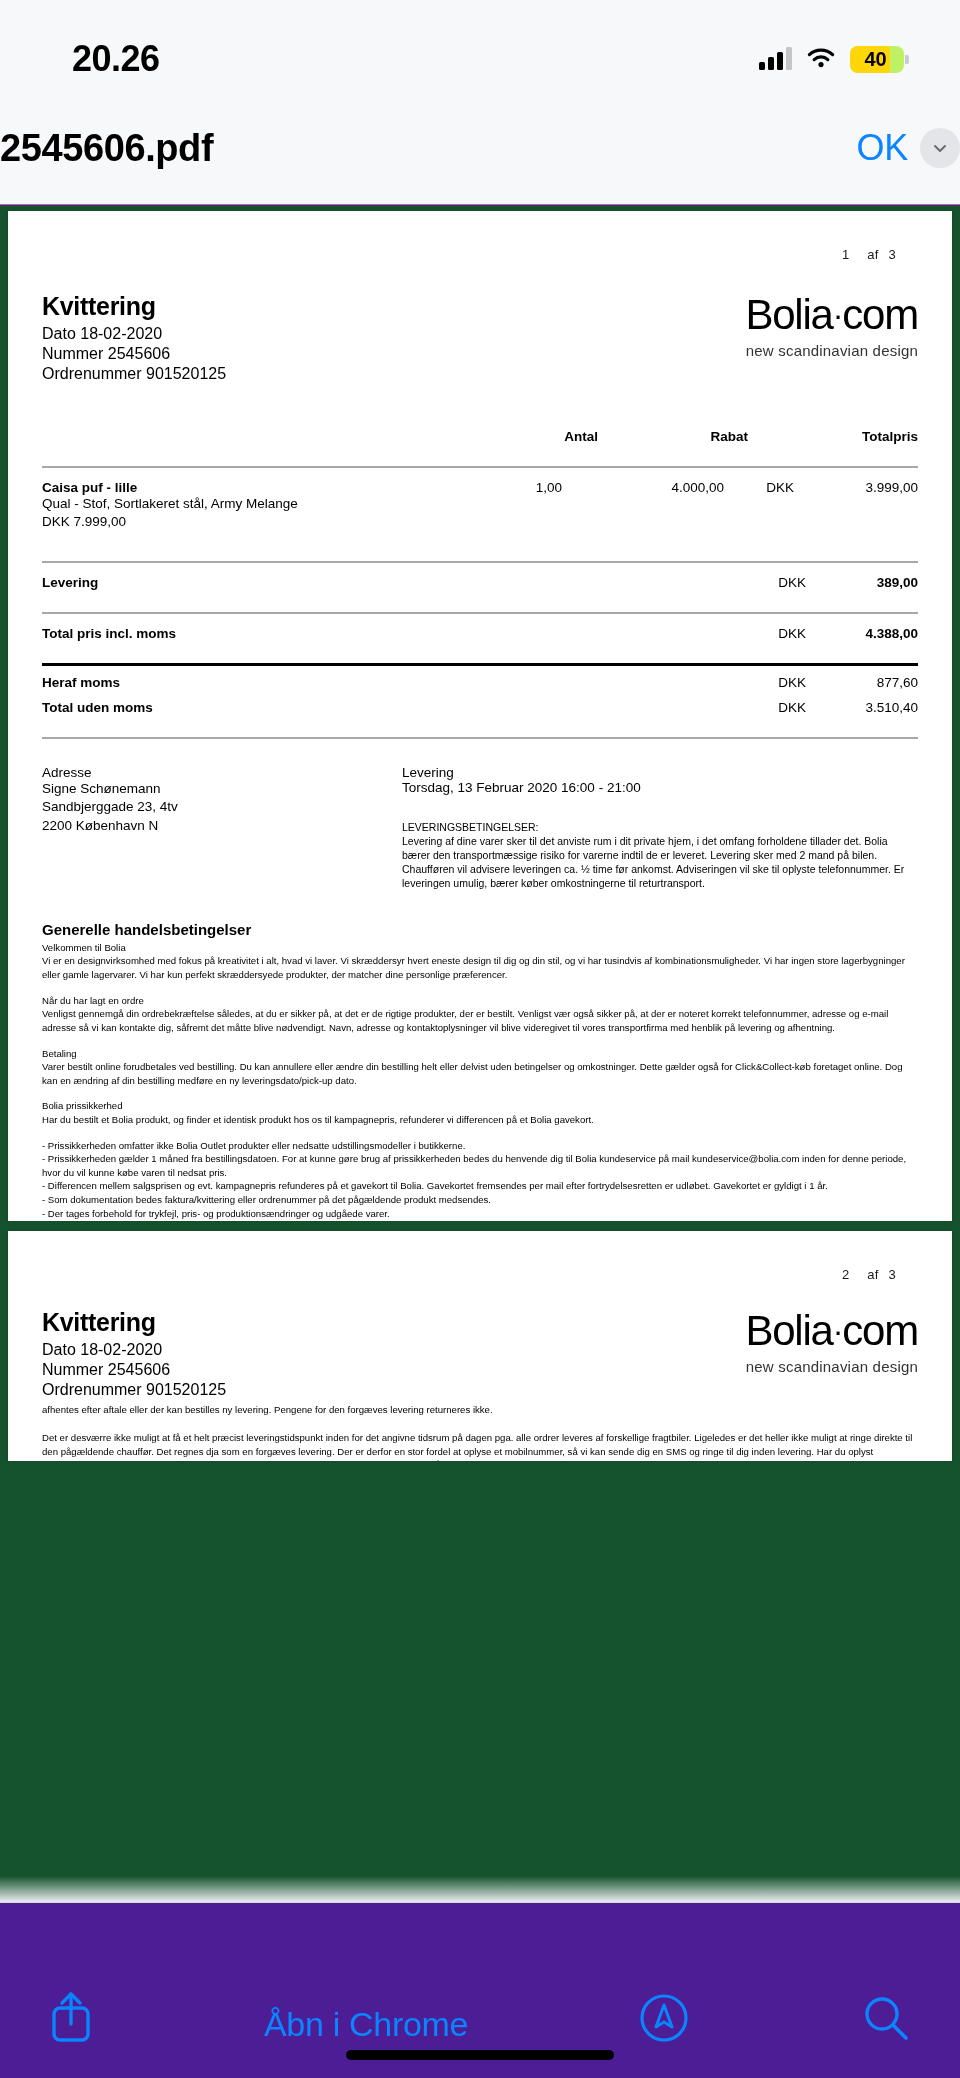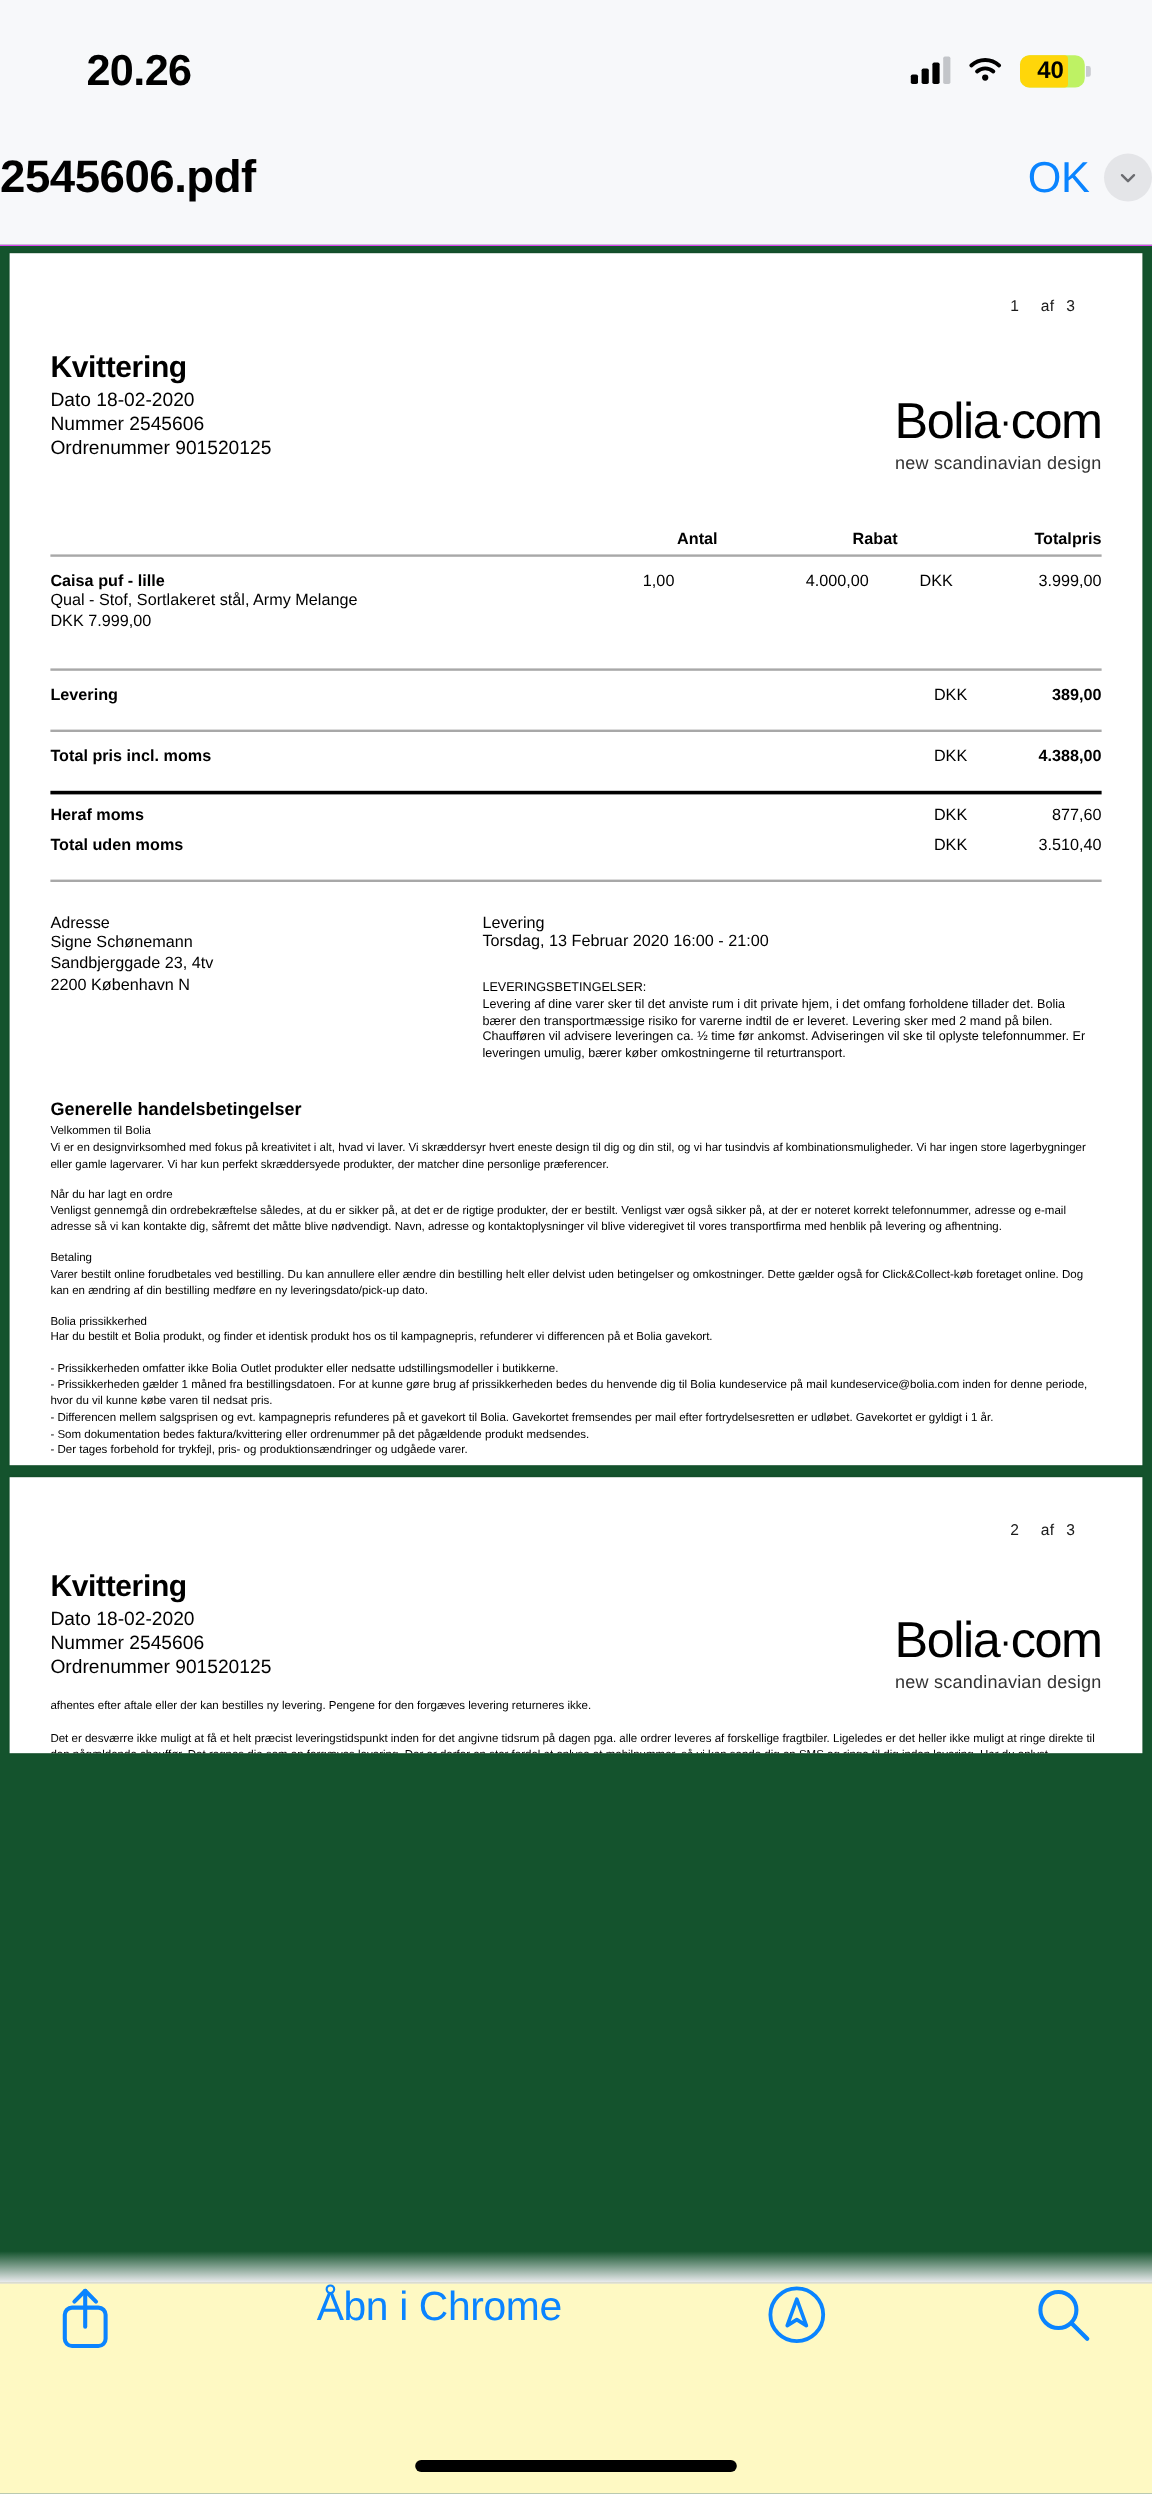--- a/index.html
+++ b/index.html
@@ -93,30 +93,30 @@
     text-align:right; font-size: 13px; color:#1a1a1a;
     margin: 12px 22px 0 0; letter-spacing:0.2px;
   }
   .pagenum span.n { margin-right: 18px; }
   .pagenum span.sep { margin-right: 10px; }
 
   
   .doc-head { display:flex; justify-content:space-between; align-items:flex-start; margin-top: 30px; }
   .dh-left h1 { font-size: 25px; font-weight:700; margin:0 0 3px 0; letter-spacing:-0.3px; }
   .dh-left .meta { font-size: 16px; font-weight:400; line-height: 1.24; }
-  .dh-right { text-align:right; padding-top: 2px; margin-top: 36px; }
+  .dh-right { text-align:right; padding-top: 2px; }
   .logo { font-size: 42px; font-weight:400; letter-spacing:-1.2px; line-height:1; font-family:"Liberation Sans", sans-serif; }
   .logo .dot { font-size: 32px; vertical-align: 3px; }
   .tagline { font-size: 15px; color:#333; margin-top: 6px; letter-spacing: 0.2px; }
 
   
   .tbl { width:100%; margin-top: 46px; font-size: 13.5px; }
   .tbl .hdr {
     display:flex; justify-content:flex-end; font-weight:700;
-    padding-bottom: 6px; border-bottom: 2px solid #a8a8a8;
+    padding-bottom: 22px; border-bottom: 2px solid #a8a8a8;
   }
   .c-antal { width: 130px; text-align:right; }
   .c-rabat { width: 150px; text-align:right; }
   .c-cur   { width: 58px; text-align:right; padding-left: 10px;}
   .c-total { width: 112px; text-align:right; }
 
   .itemrow { display:flex; justify-content:space-between; padding-top: 12px; }
   .item-desc .name { font-weight:700; font-size:13.5px; }
   .item-desc .sub { font-size:13.5px; line-height:1.32; }
   .item-nums { display:flex;gap:12px; }
@@ -154,22 +154,22 @@
   
   .fade {
     position:absolute; left:0; right:0; bottom:0; height: 26px;
     background: linear-gradient(to bottom, rgba(235,236,239,0), #ebecef);
     pointer-events:none;
   }
 
   
   .toolbar {
     position:absolute; left:0; right:0; bottom: 0; height: 176px;
-    background:#fef9c3; border-top: 1px solid #d6d7db;
-    display:flex; align-items:flex-start; justify-content:space-between;
+    background:#4c1d95; border-top: 1px solid #d6d7db;
+    display:flex; align-items:flex-end; justify-content:space-between;
     padding: 0 48px 34px 48px;
   }
   .tb-item { display:flex; align-items:center; justify-content:center; }
   .open-chrome { font-size: 34px; color:#0a84ff; letter-spacing:-0.3px; }
   .home-ind {
     position:absolute; bottom: 18px; left:50%; transform:translateX(-50%);
     width: 268px; height: 10px; border-radius: 5px; background:#000;
   }
 </style>
 </head>

